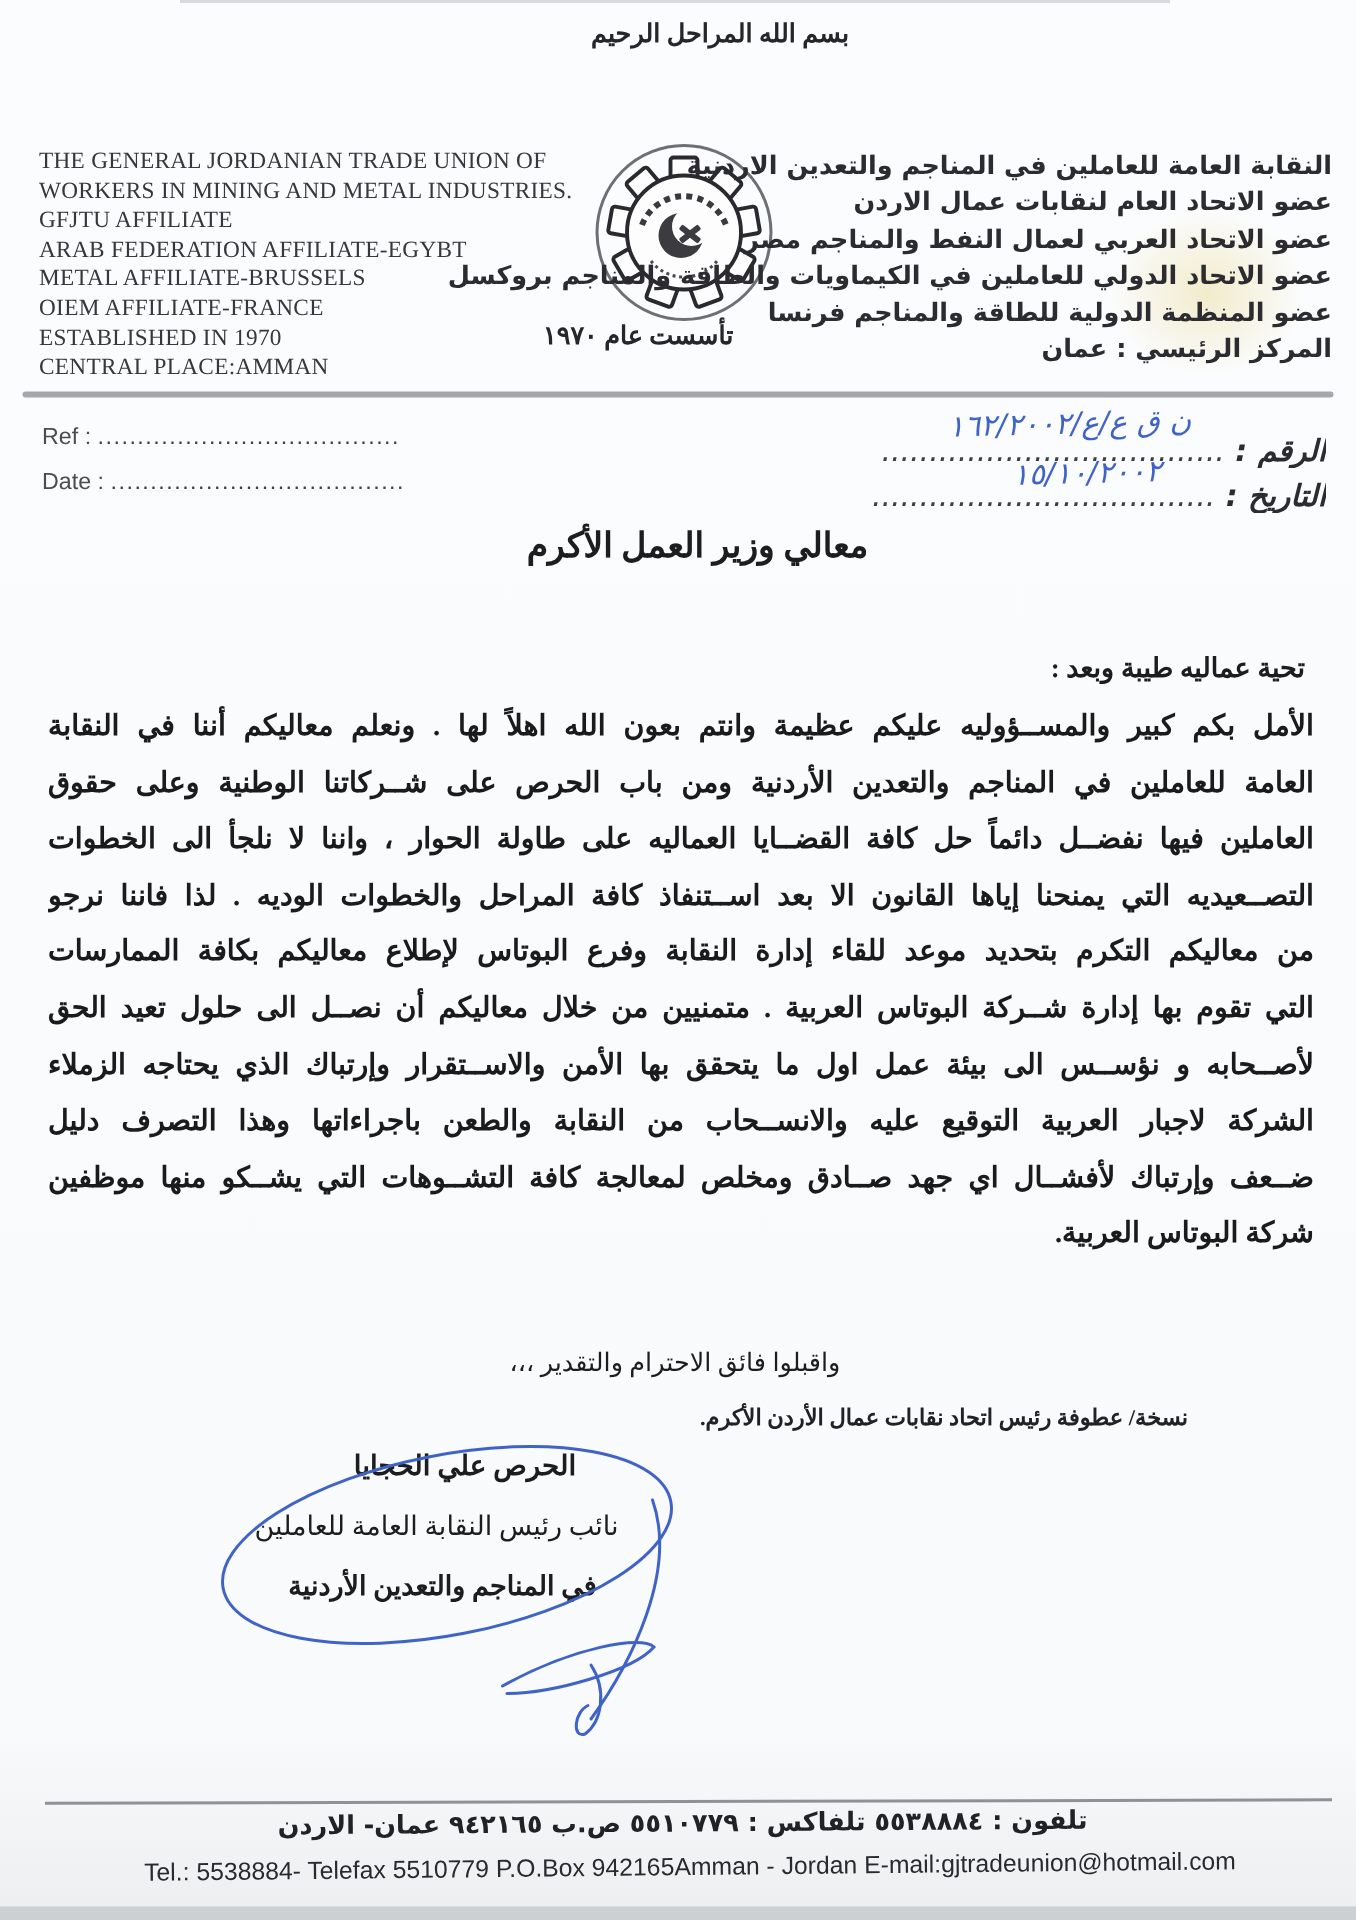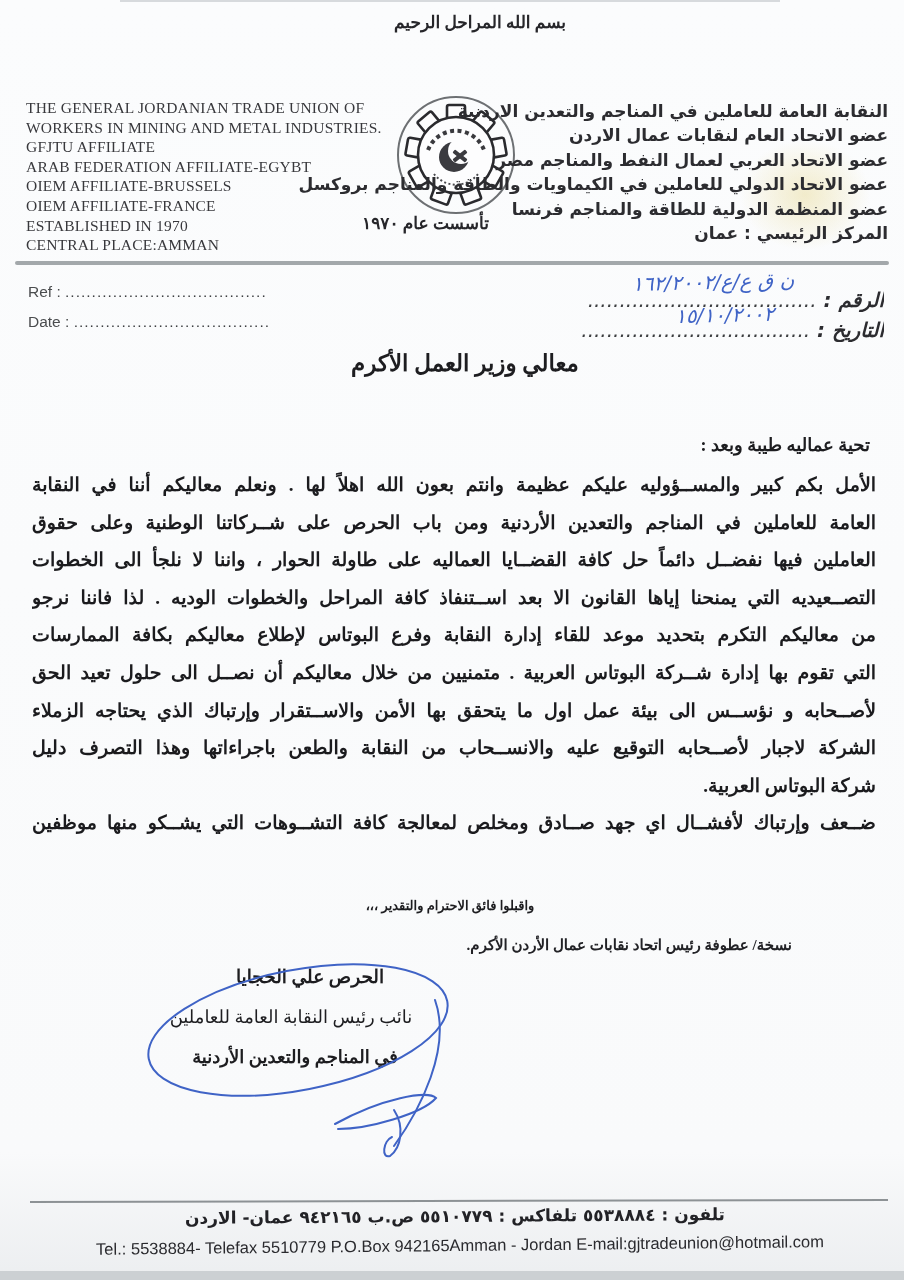--- a/index.html
+++ b/index.html
@@ -65,21 +65,21 @@
   }
   .body-block{position:absolute;left:32px;top:466px;width:844px;}
   .bline{
     direction:rtl;text-align:justify;text-align-last:justify;
     font-size:19px;font-weight:bold;color:#1b1b1e;height:37.6px;line-height:37.6px;
     white-space:nowrap;overflow:hidden;
   }
   .bline.last{text-align-last:right;}
   .closing{
     position:absolute;left:250px;top:898px;width:400px;text-align:center;
-    font-size:13px;font-weight:bold;color:#1d1d20;direction:rtl;
+    font-size:17px;font-weight:normal;color:#1d1d20;direction:rtl;
   }
   .ccline{
     position:absolute;right:112px;top:936px;width:480px;text-align:right;
     font-size:15px;font-weight:bold;color:#222226;direction:rtl;
   }
   .sig-name{position:absolute;left:190px;top:966px;width:240px;text-align:center;font-size:18.5px;font-weight:bold;color:#1d1d20;}
   .sig-t1{position:absolute;left:136px;top:1006px;width:310px;text-align:center;font-size:18px;font-weight:normal;color:#1d1d20;}
   .sig-t2{position:absolute;left:160px;top:1046px;width:270px;text-align:center;font-size:18px;font-weight:bold;color:#1d1d20;}
   .sig-ink{position:absolute;left:130px;top:948px;width:350px;height:240px;}
   .foot-rule{position:absolute;left:30px;top:1200px;width:858px;height:2px;background:#8d9295;transform:rotate(-0.15deg);}
@@ -101,21 +101,21 @@
   <div class="edge-top"></div>
   <div class="smudge"></div>
 
   <div class="bismillah ar">بسم الله المراحل الرحيم</div>
 
   <div class="hdr-en">
     <div>THE GENERAL JORDANIAN TRADE UNION OF</div>
     <div>WORKERS IN MINING AND METAL INDUSTRIES.</div>
     <div>GFJTU AFFILIATE</div>
     <div>ARAB FEDERATION AFFILIATE-EGYBT</div>
-    <div>OIEM AFFILIATE-BRUSSELS</div>
+    <div>METAL AFFILIATE-BRUSSELS</div>
     <div>OIEM AFFILIATE-FRANCE</div>
     <div>ESTABLISHED IN 1970</div>
     <div>CENTRAL PLACE:AMMAN</div>
   </div>
 
   <div class="logo-wrap">
     <svg width="156" height="122" viewBox="0 0 156 122">
       <circle cx="78" cy="61" r="58" fill="none" stroke="#6d7073" stroke-width="2"></circle>
       <g>
         <g fill="#fdfdfe" stroke="#2a2a2e" stroke-width="2.6">
@@ -184,23 +184,23 @@
   <div class="salutation ar">تحية عماليه طيبة وبعد :</div>
 
   <div class="body-block">
     <div class="bline">الأمل بكم كبير والمســؤوليه عليكم عظيمة وانتم بعون الله اهلاً لها . ونعلم معاليكم أننا في النقابة</div>
     <div class="bline">العامة للعاملين في المناجم والتعدين الأردنية ومن باب الحرص على شــركاتنا الوطنية وعلى حقوق</div>
     <div class="bline">العاملين فيها نفضــل دائماً حل كافة القضــايا العماليه على طاولة الحوار ، واننا لا نلجأ الى الخطوات</div>
     <div class="bline">التصــعيديه التي يمنحنا إياها القانون الا بعد اســتنفاذ كافة المراحل والخطوات الوديه . لذا فاننا نرجو</div>
     <div class="bline">من معاليكم التكرم بتحديد موعد للقاء إدارة النقابة وفرع البوتاس لإطلاع معاليكم بكافة الممارسات</div>
     <div class="bline">التي تقوم بها إدارة شــركة البوتاس العربية . متمنيين من خلال معاليكم أن نصــل الى حلول تعيد الحق</div>
     <div class="bline">لأصــحابه و نؤســس الى بيئة عمل اول ما يتحقق بها الأمن والاســتقرار وإرتباك الذي يحتاجه الزملاء</div>
-    <div class="bline">الشركة لاجبار لأصــحابه التوقيع عليه والانســحاب من النقابة والطعن باجراءاتها وهذا التصرف دليل</div>
+    <div class="bline">الشركة لاجبار العربية التوقيع عليه والانســحاب من النقابة والطعن باجراءاتها وهذا التصرف دليل</div>
+    <div class="bline">ضــعف وإرتباك لأفشــال اي جهد صــادق ومخلص لمعالجة كافة التشــوهات التي يشــكو منها موظفين</div>
     <div class="bline last">شركة البوتاس العربية.</div>
-    <div class="bline">ضــعف وإرتباك لأفشــال اي جهد صــادق ومخلص لمعالجة كافة التشــوهات التي يشــكو منها موظفين</div>
   </div>
 
   <div class="closing">واقبلوا فائق الاحترام والتقدير ،،،</div>
   <div class="ccline">نسخة/ عطوفة رئيس اتحاد نقابات عمال الأردن الأكرم.</div>
 
   <div class="sig-name ar">الحرص علي الحجايا</div>
   <div class="sig-t1 ar">نائب رئيس النقابة العامة للعاملين</div>
   <div class="sig-t2 ar">في المناجم والتعدين الأردنية</div>
   <div class="sig-ink">
     <svg width="350" height="240" viewBox="0 0 350 240">

